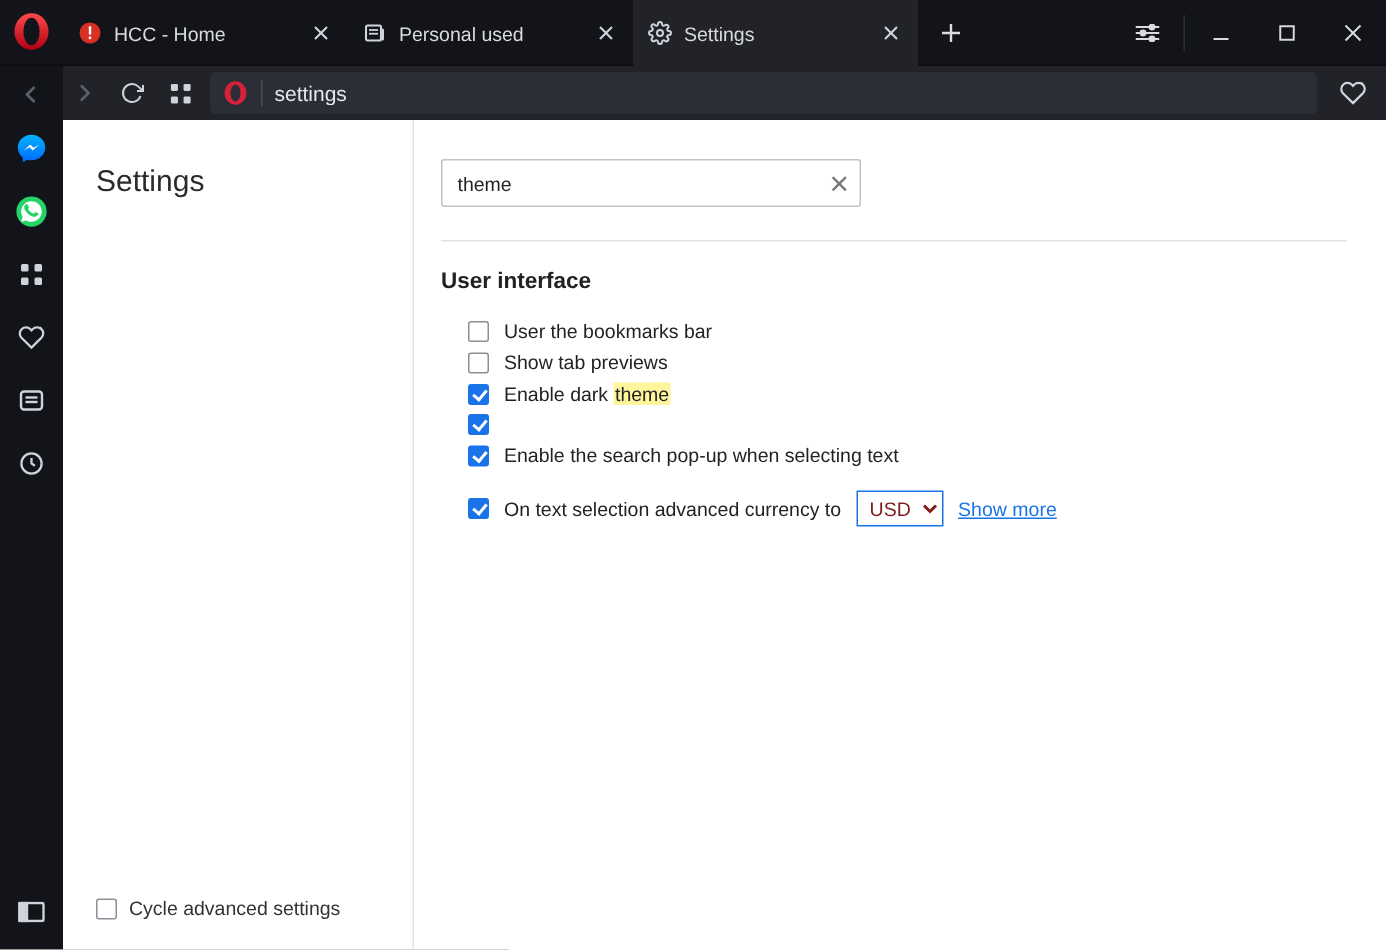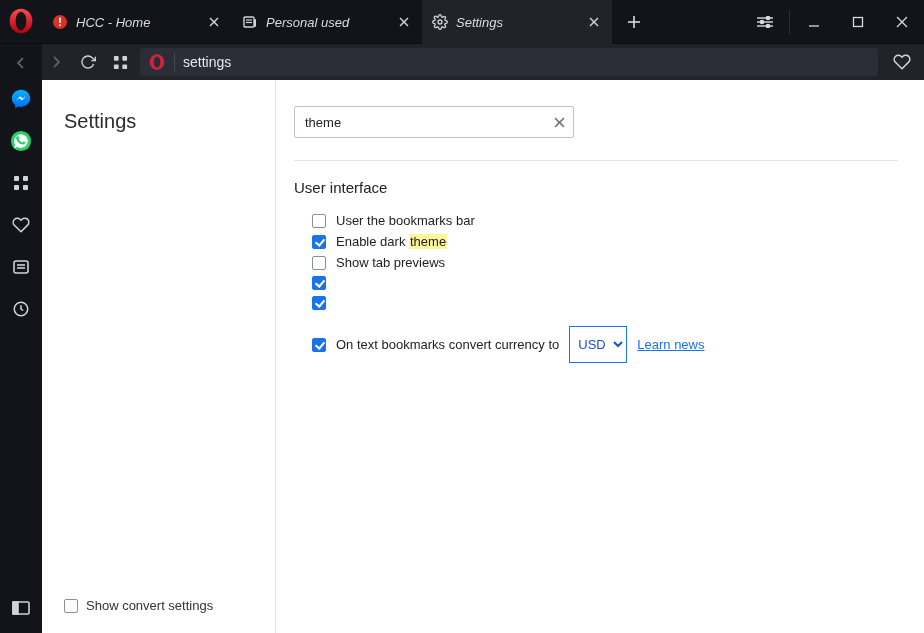--- a/index.html
+++ b/index.html
@@ -3,21 +3,21 @@
   <meta charset="utf-8">
   <style>
     * { margin: 0; padding: 0; box-sizing: border-box; }
     html, body { width: 924px; height: 633px; font-family: -apple-system, BlinkMacSystemFont, "Segoe UI", Arial, sans-serif; font-size: 13px; overflow: hidden; }
     .window { width: 924px; height: 633px; background: #121419; display: flex; flex-direction: column; }
     .titlebar { height: 44px; background: #121419; display: flex; align-items: stretch; border-bottom: 1px solid #0b0c0f; }
     .sidebar { width: 42px; background: #121419; display: flex; flex-direction: column; align-items: center; padding-top: 0; }
     .opera-o { width: 28px; height: 28px; margin: 8px 0 10px; }
     .side-icon { width: 22px; height: 22px; margin: 10px 0; color: #cfd3da; display:flex; align-items:center; justify-content:center; cursor:pointer; }
     .side-spacer { flex:1; }
-    .tabs { display:flex; align-items:stretch; flex:1;font-style:italic; }
+    .tabs { display:flex; align-items:stretch; flex:1; }
     .tab { display:flex; align-items:center; height:44px; padding:0 10px 0 10px; color:#d9dbe0; min-width:190px; position:relative; cursor:pointer; }
     .tab .fav { width:16px; height:16px; margin-right:8px; flex-shrink:0; display:inline-flex; align-items:center; justify-content:center; }
     .tab .label { font-size:13px; flex:1; white-space:nowrap; overflow:hidden; text-overflow:ellipsis; }
     .tab .close { width:16px; height:16px; color:#d9dbe0; margin-left:6px; display:flex; align-items:center; justify-content:center; }
     .tab.inactive { background: transparent; }
     .tab.active { background:#212329; }
     .newtab { width:44px; display:flex; align-items:center; justify-content:center; color:#d9dbe0; cursor:pointer; }
     .win-controls { display:flex; align-items:center; }
     .win-btn { width:44px; height:44px; display:flex; align-items:center; justify-content:center; color:#d9dbe0; cursor:pointer; }
     .win-sep { width:1px; height:24px; background:#2b2e36; margin:0 2px; }
@@ -33,28 +33,28 @@
     .content { flex:1; background:#ffffff; display:flex; min-height:0; }
     .settings-left { width:234px; border-right:1px solid #e3e3e3; padding:30px 0 0 22px; display:flex; flex-direction:column; }
     .settings-title { font-size:20px; font-weight:400; color:#2b2b2b; }
     .settings-left-spacer { flex:1; }
     .adv { display:flex; align-items:center; gap:8px; padding:16px 0 20px 0; color:#333; font-size:13px; }
     .settings-right { flex:1; padding:26px 26px 0 18px; overflow:auto; }
     .searchwrap { position:relative; width:280px; }
     .searchwrap input { width:100%; height:32px; border:1px solid #bfc3c9; border-radius:2px; padding:0 30px 0 10px; font-size:13px; outline:none; color:#222; }
     .searchwrap .clear { position:absolute; right:6px; top:50%; transform:translateY(-50%); width:18px; height:18px; display:flex; align-items:center; justify-content:center; color:#777; cursor:pointer; }
     .hr { border:none; border-top:1px solid #e3e3e3; margin:22px 0 18px; }
-    .section-h { font-size:15px; font-weight:400; color:#222; margin-bottom:14px; }
+    .section-h { font-size:15px; font-weight:700; color:#222; margin-bottom:14px; }
     .opt { display:flex; align-items:center; gap:10px; padding:3px 0 3px 18px; font-size:13px; color:#222; }
     .opt.last { margin-top:10px; }
     .chk { appearance:none; -webkit-appearance:none; width:14px; height:14px; border:1px solid #8b8f97; border-radius:2px; display:inline-block; position:relative; cursor:pointer; background:#fff; }
     .chk:checked { background:#1a73e8; border-color:#1a73e8; }
     .chk:checked::after { content:""; position:absolute; left:4px; top:1px; width:4px; height:7px; border:solid #fff; border-width:0 2px 2px 0; transform:rotate(40deg); }
     mark { background:#fff59d; color:inherit; padding:0 1px; }
-    .sel { height:37px; border:1px solid #1a73e8; font-size:13px; padding:0 4px; background:#fff; color:#1d4ed8; }
+    .sel { height:24px; border:1px solid #1a73e8; font-size:13px; padding:0 4px; background:#fff; color:#7f1d1d; }
     .link { color:#1a73e8; text-decoration:underline; font-size:13px; cursor:pointer; }
     .win-controls svg, .nav-icon svg, .side-icon svg, .newtab svg, .heart svg { display:block; }
   </style>
 </head>
 <body>
 
 <div class="window">
   <div class="titlebar">
     <div style="width:42px; display:flex; align-items:center; justify-content:center;">
       <svg class="opera-o" viewBox="0 0 32 32">
@@ -251,21 +251,21 @@
             </svg>
         </div>
       </div>
 
       <div class="content">
         <div class="settings-left">
           <div class="settings-title">Settings</div>
           <div class="settings-left-spacer"></div>
           <label class="adv">
             <input type="checkbox" class="chk" style="">
-            <span>Show convert settings</span>
+            <span>Cycle advanced settings</span>
           </label>
         </div>
 
         <div class="settings-right">
           <div class="searchwrap">
             <input type="text" value="theme" style="">
             <span class="clear">
               <svg width="11" height="11" viewBox="0 0 10 10" stroke="#777" stroke-width="1.4">
                   <line x1="1" y1="1" x2="9" y2="9"></line>
                   <line x1="9" y1="1" x2="1" y2="9"></line>
@@ -274,40 +274,41 @@
           </div>
           <hr class="hr">
           <div class="section-h">User interface</div>
 
           <div id="opts">
               <label class="opt">
                 <input type="checkbox" class="chk" style="">
                 <span>User the bookmarks bar</span>
               </label>
               <label class="opt">
+                <input type="checkbox" class="chk" style="">
+                <span>Show tab previews</span>
+              </label>
+              <label class="opt">
                 <input type="checkbox" class="chk" checked="" style="">
                 <span>Enable dark <mark>theme</mark></span>
               </label>
               <label class="opt">
-                <input type="checkbox" class="chk" style="">
-                <span>Show tab previews</span>
-              </label>
-              <label class="opt">
                 <input type="checkbox" class="chk" checked="" style="">
               </label>
               <label class="opt">
                 <input type="checkbox" class="chk" checked="" style="">
+                <span>Enable the search pop-up when selecting text</span>
               </label>
             </div>
 
           <div class="opt last">
             <input type="checkbox" class="chk" checked="" style="">
-            <span>On text bookmarks convert currency to</span>
+            <span>On text selection advanced currency to</span>
             <select class="sel">
               <option>USD</option>
             </select>
-            <a class="link">Learn news</a>
+            <a class="link">Show more</a>
           </div>
         </div>
       </div>
     </div>
   </div>
 </div>
 
 </body></html>

